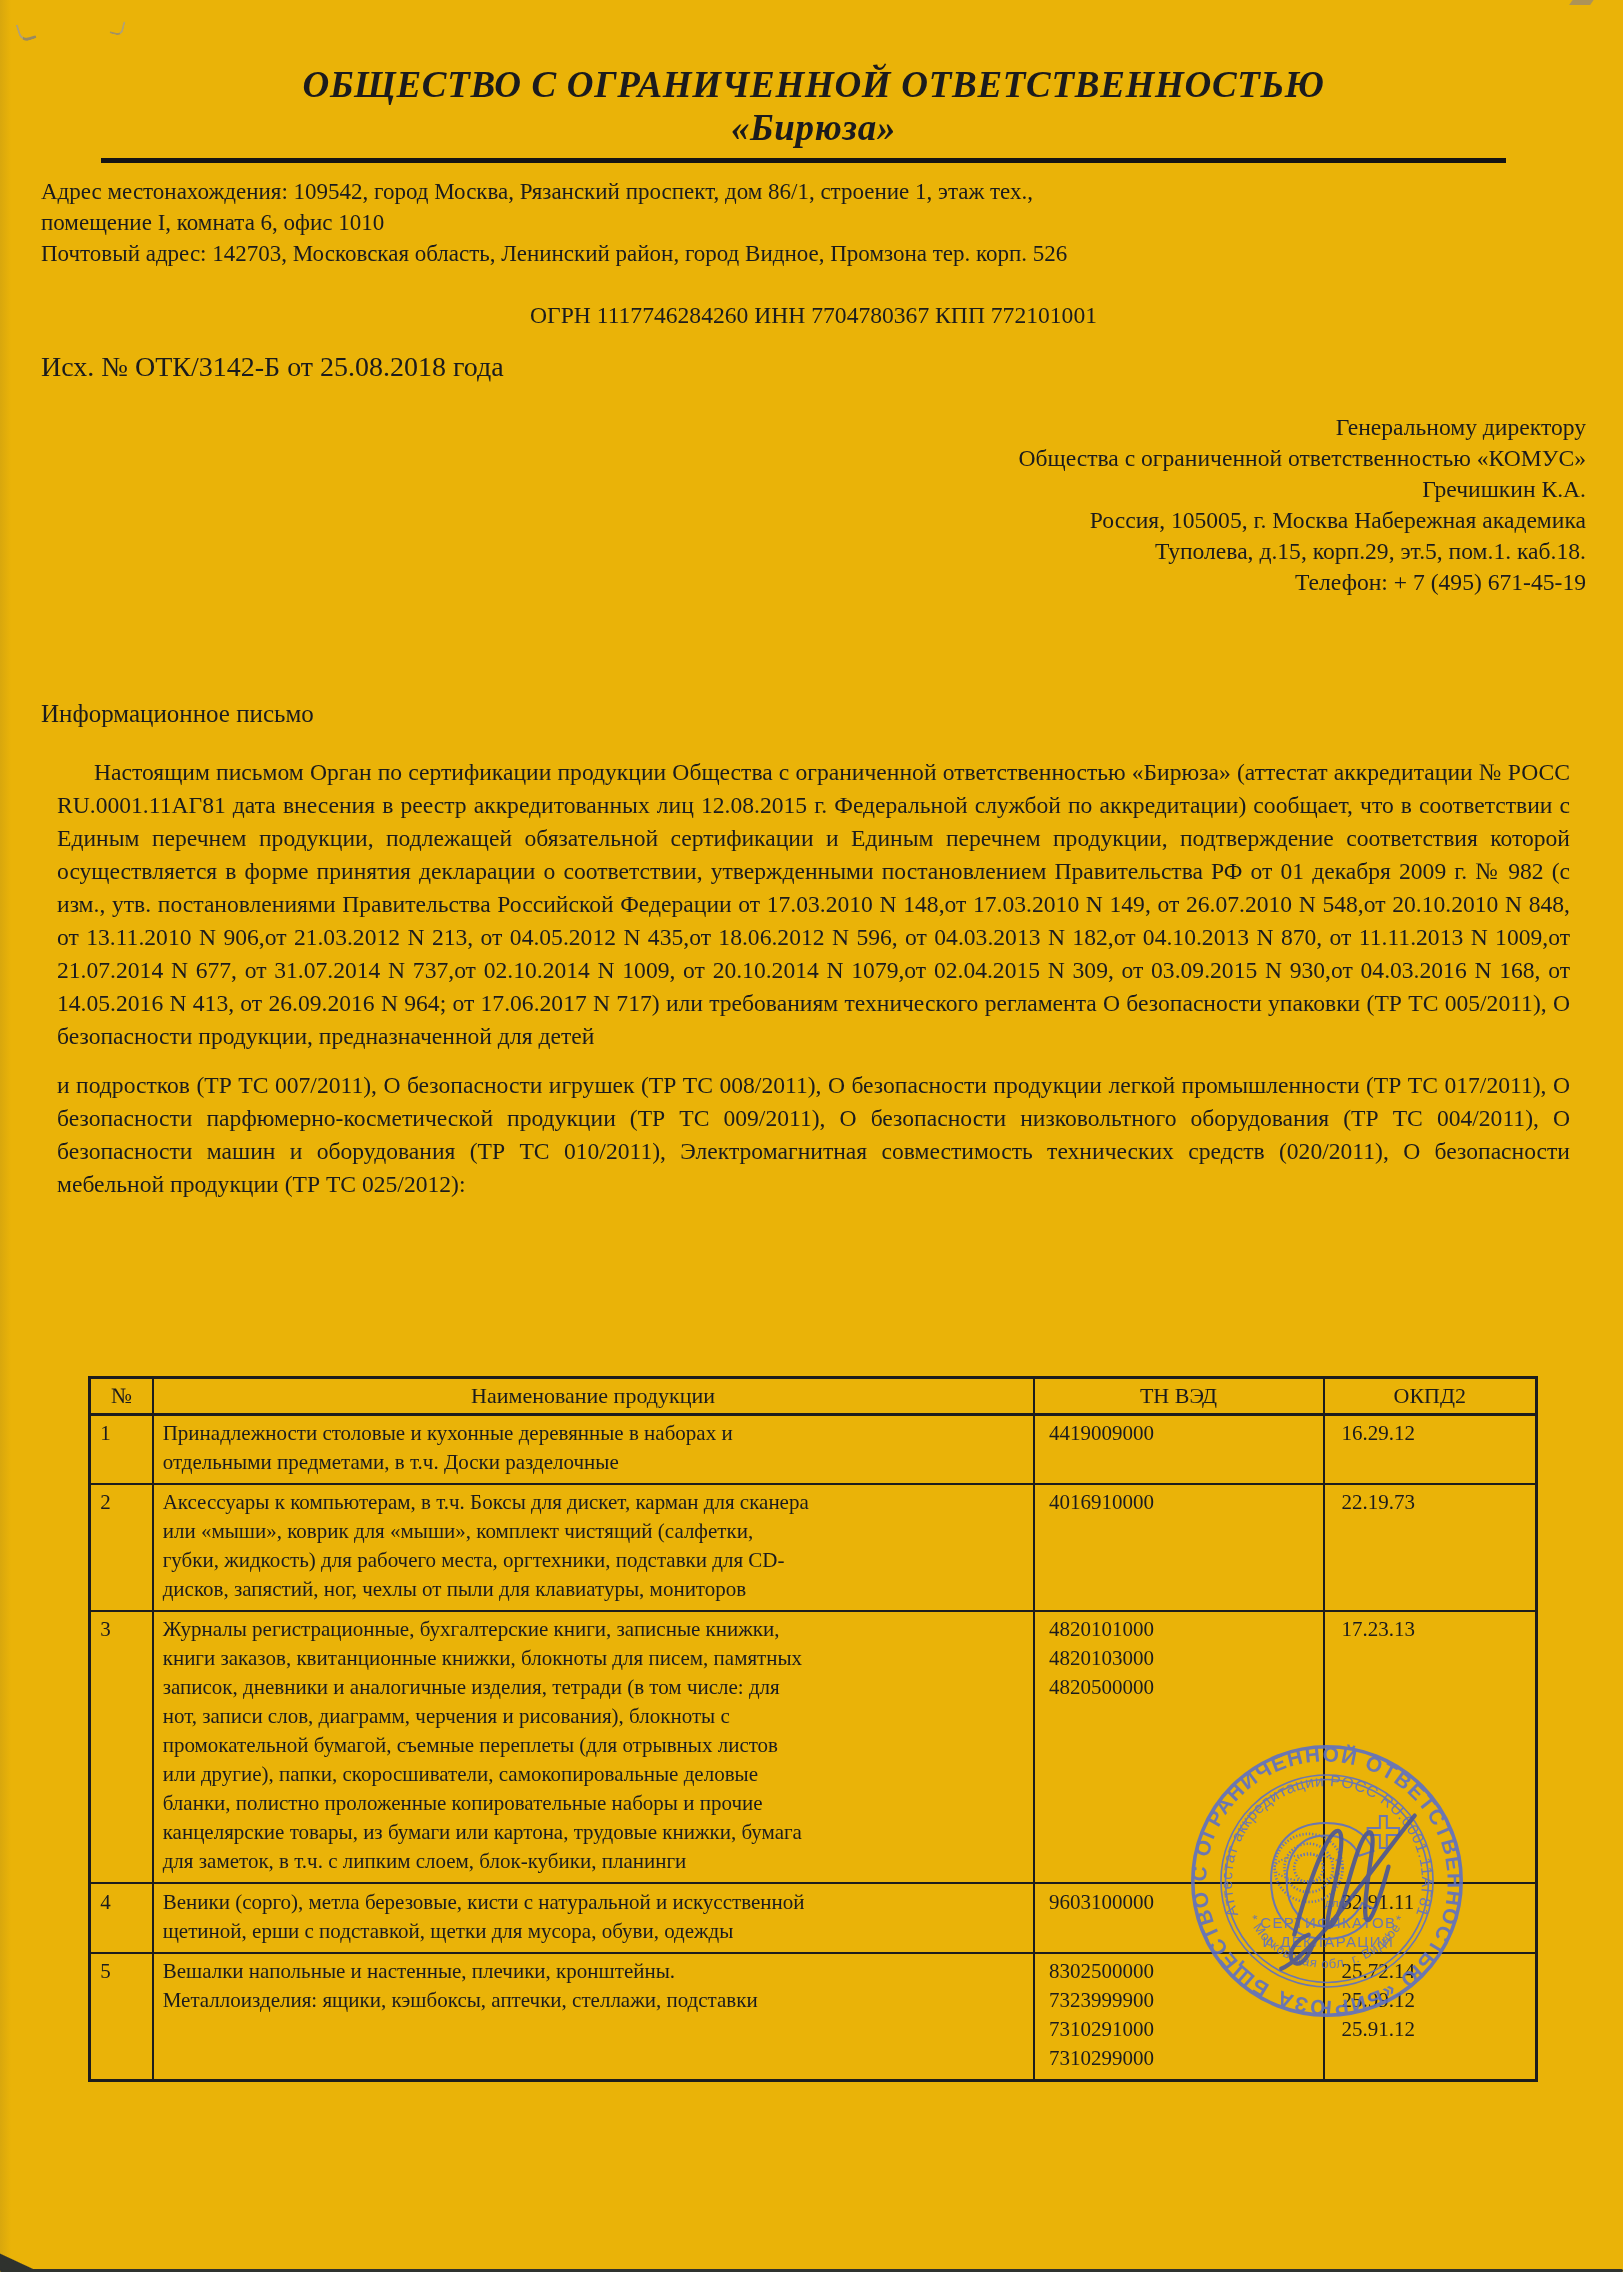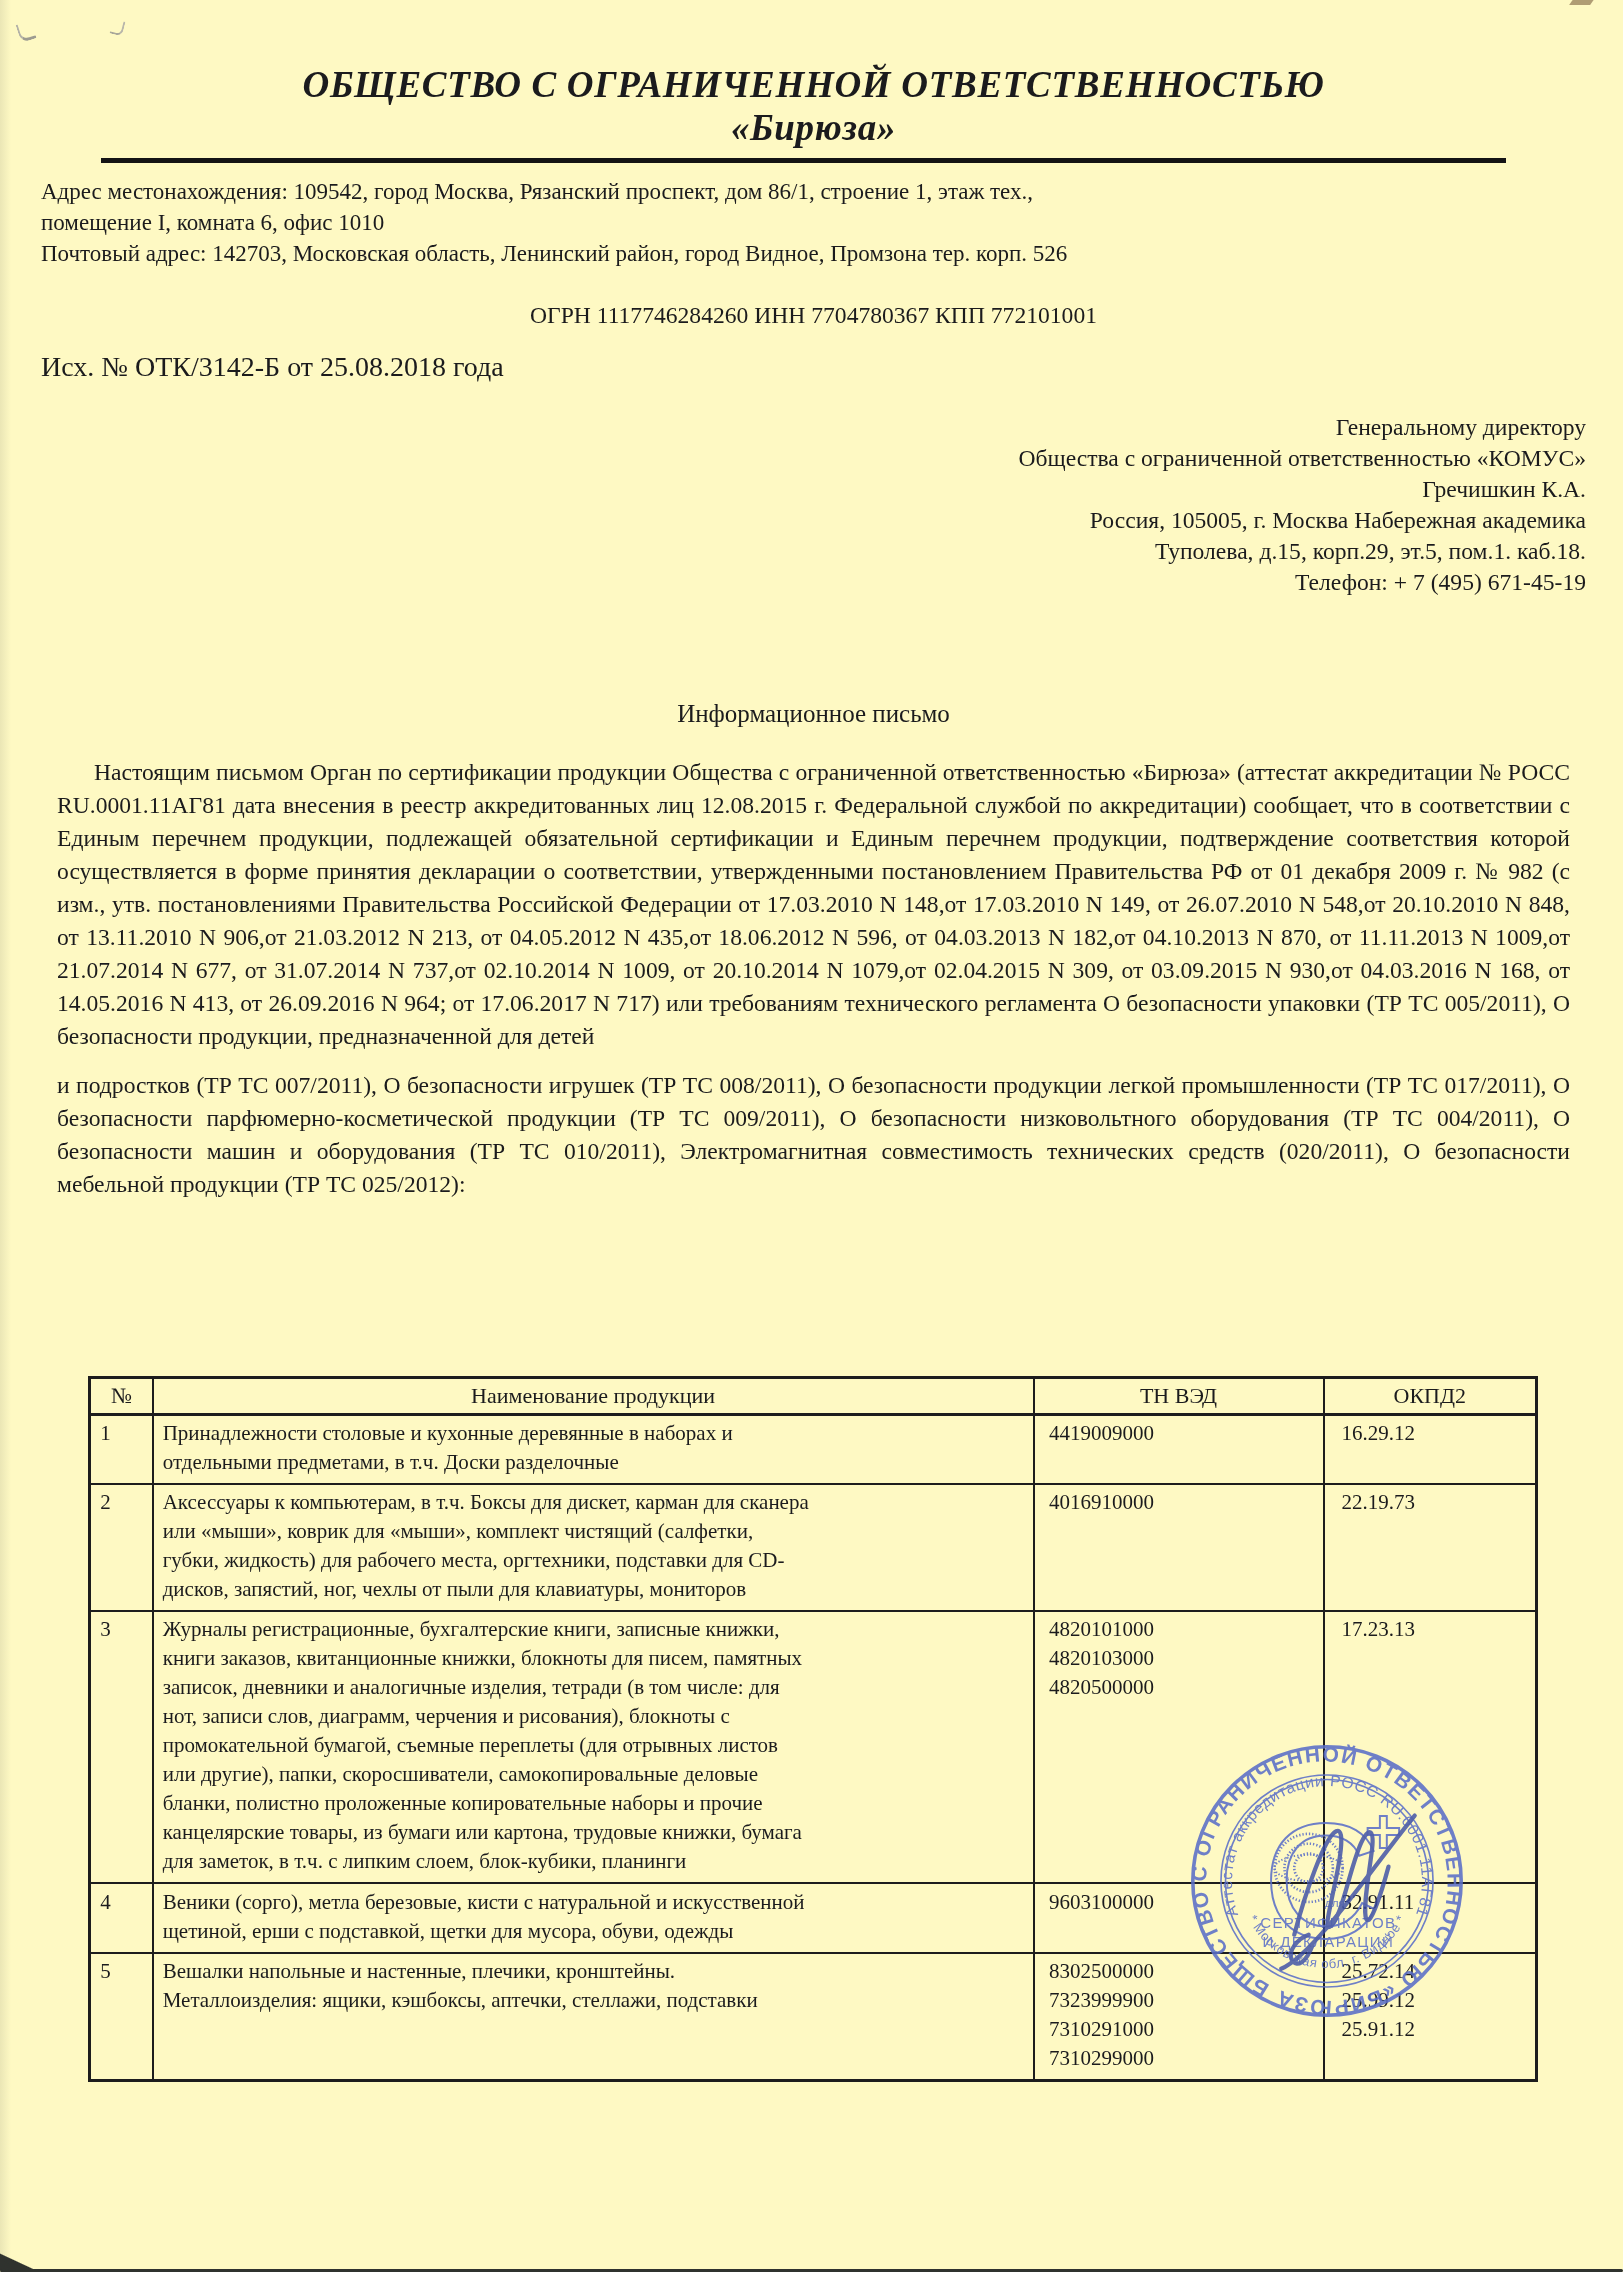--- a/index.html
+++ b/index.html
@@ -1,34 +1,34 @@
 <!DOCTYPE html>
 <html lang="ru" style="font-size:10.5px"><head>
 <meta charset="utf-8">
 <style>
   html,body{margin:0;padding:0}
   body{background:#6f6f6f}
   .page{
     position:relative;width:1623px;height:2295px;margin:0 auto;
-    background:#fef9c3;color:#1b1b1d;overflow:hidden;
+    background:#eab308;color:#1b1b1d;overflow:hidden;
     font-family:"Liberation Serif","DejaVu Serif",serif;
   }
   .edge-shade{position:absolute;left:0;top:0;width:10.5px;height:100%;
     background:linear-gradient(to right,rgba(60,60,60,.10),rgba(60,60,60,0))}
   .content{padding:63px 37px 0 41px}
 
   .company-name{text-align:center;font-weight:bold;font-style:italic;
     font-size:37px;line-height:43px;letter-spacing:0.7px}
   .rule{height:4.6px;background:#141414;margin:9.2px 80px 13px 60px}
   .addr{text-align:left;font-size:23px;line-height:31px}
   .reg{text-align:center;font-size:23.6px;line-height:33px;margin-top:30px}
   .reg div{min-height:33px}
   .ref{margin-top:19.6px;font-size:28px}
   .recipient{margin-top:29px;text-align:right;font-size:23.6px;line-height:31px}
-  .subject{margin-top:102px;text-align:center;font-size:25px}
+  .subject{margin-top:102px;text-align:left;font-size:25px}
   .bodytext{font-size:23.6px;line-height:33px;text-align:justify;margin:16px}
   .p1{margin-top:27.5px;text-indent:37px}
 
   .products{position:absolute;left:88px;top:1376px;width:1447px;
     border-collapse:collapse;table-layout:fixed;border:3.3px solid #1d1d1d}
   .products th,.products td{border:2px solid #1d1d1d;vertical-align:top;white-space:pre-line}
   .products th{font-size:22px;font-weight:normal;text-align:center;padding:3.9px 2.6px;
     border-bottom-width:3.3px}
   .products td{font-size:21px;line-height:29px;padding:3.3px 7.9px 5.9px 9.2px}
   .c-num{width:63px}.c-name{width:881px}.c-tnved{width:290px}.c-okpd{width:213px}

